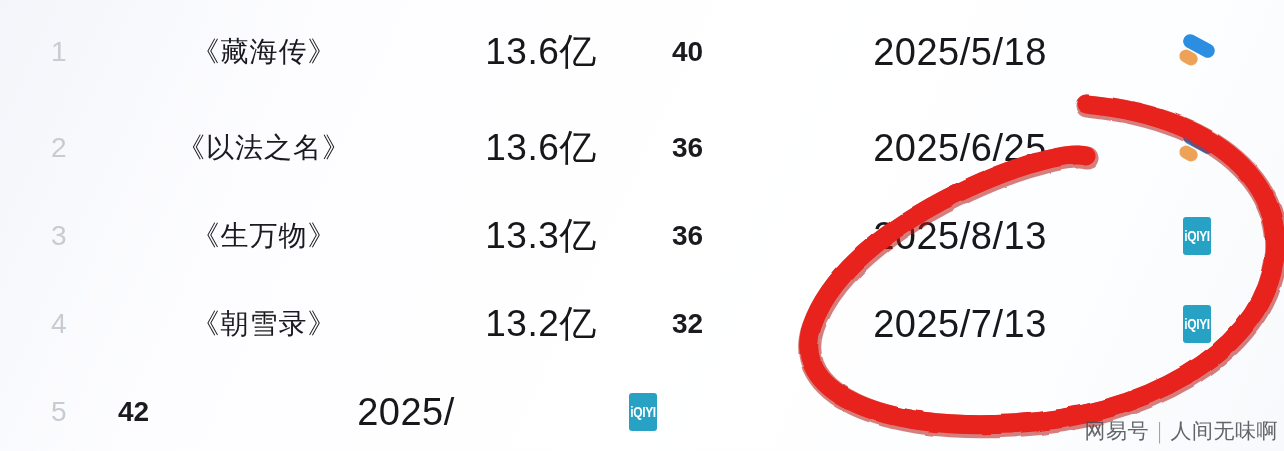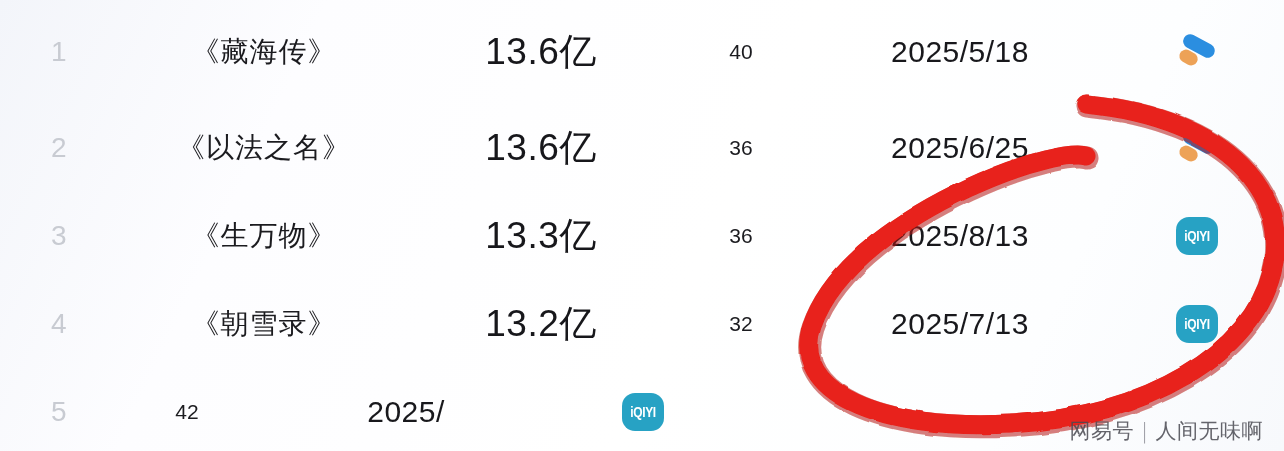--- a/index.html
+++ b/index.html
@@ -70,30 +70,30 @@
     width: 262px;
     text-align: center;
     font-size: 37px;
     color: #17171b;
     font-weight: 300;
     letter-spacing: 0.5px;
   }
 
   .c-episodes {
     width: 138px;
-    text-align: center;
-    font-size: 21px;
+    text-align: left;
+    font-size: 28px;
     color: #1b1b1f;
-    font-weight: 400;
+    font-weight: 700;
   }
 
   .c-date {
     width: 300px;
     text-align: center;
-    font-size: 30px;
+    font-size: 38px;
     color: #18181c;
     font-weight: 300;
     letter-spacing: 0.5px;
   }
 
   .c-platform {
     width: 174px;
     display: flex;
     justify-content: center;
     align-items: center;
@@ -122,24 +122,24 @@
   .logo-tencent .pill-orange {
     width: 19px;
     height: 13px;
     background: #eda257;
     left: 4px;
     top: 21px;
     transform: rotate(28deg);
   }
 
   .logo-iqiyi {
-    width: 42px;
+    width: 28px;
     height: 38px;
     background: #27a2c4;
-    border-radius: 13px;
+    border-radius: 3px;
     display: flex;
     align-items: center;
     justify-content: center;
     filter: blur(0.5px);
   }
   .logo-iqiyi span {
     color: #ffffff;
     font-size: 12px;
     font-weight: 700;
     letter-spacing: -0.4px;
@@ -154,21 +154,21 @@
     top: 0;
     width: 1284px;
     height: 451px;
     z-index: 5;
     pointer-events: none;
   }
 
   
   #watermark {
     position: absolute;
-    right: 21px;
+    right: 6px;
     bottom: 6px;
     z-index: 6;
     display: flex;
     align-items: center;
     gap: 7px;
     font-size: 21px;
     color: #4a4a52;
     opacity: 0.85;
     font-family: "DejaVu Sans", sans-serif;
     letter-spacing: 0.5px;

